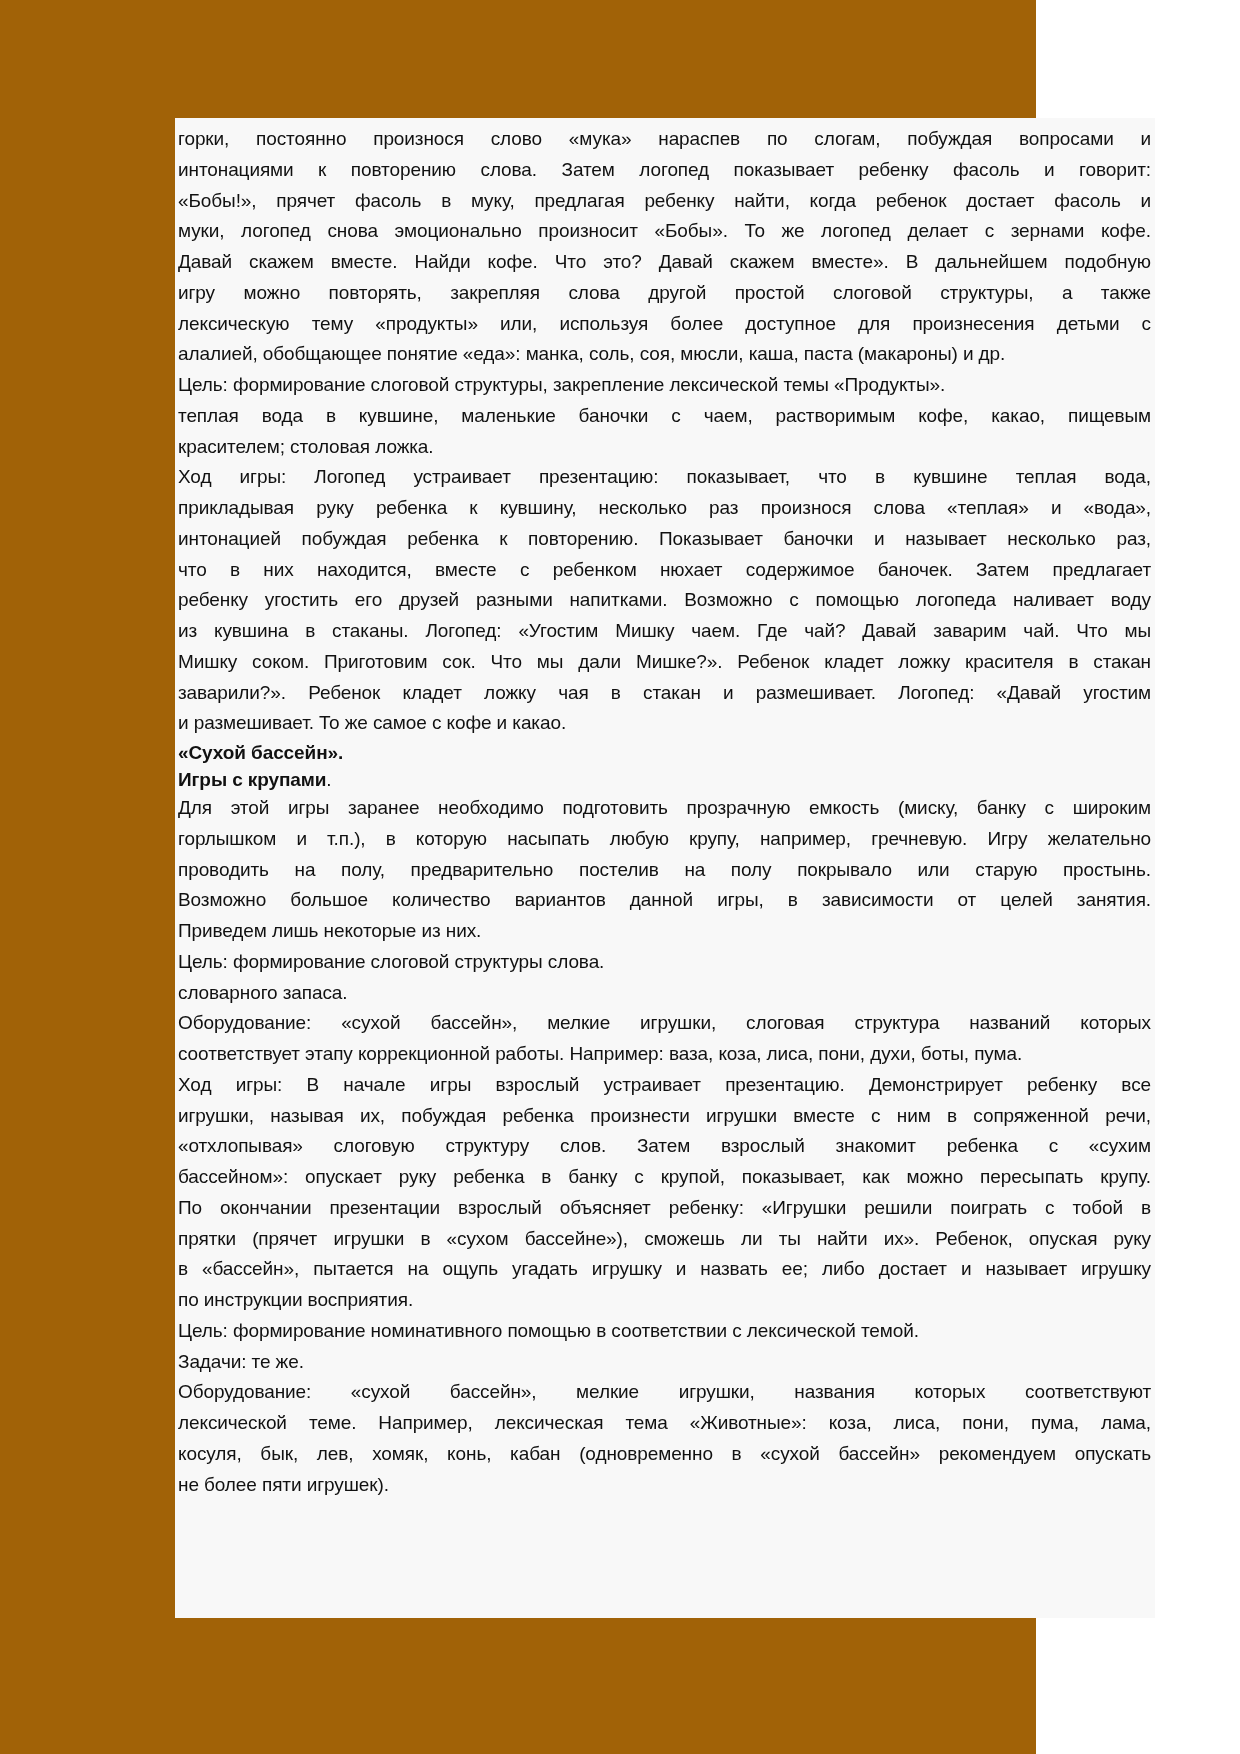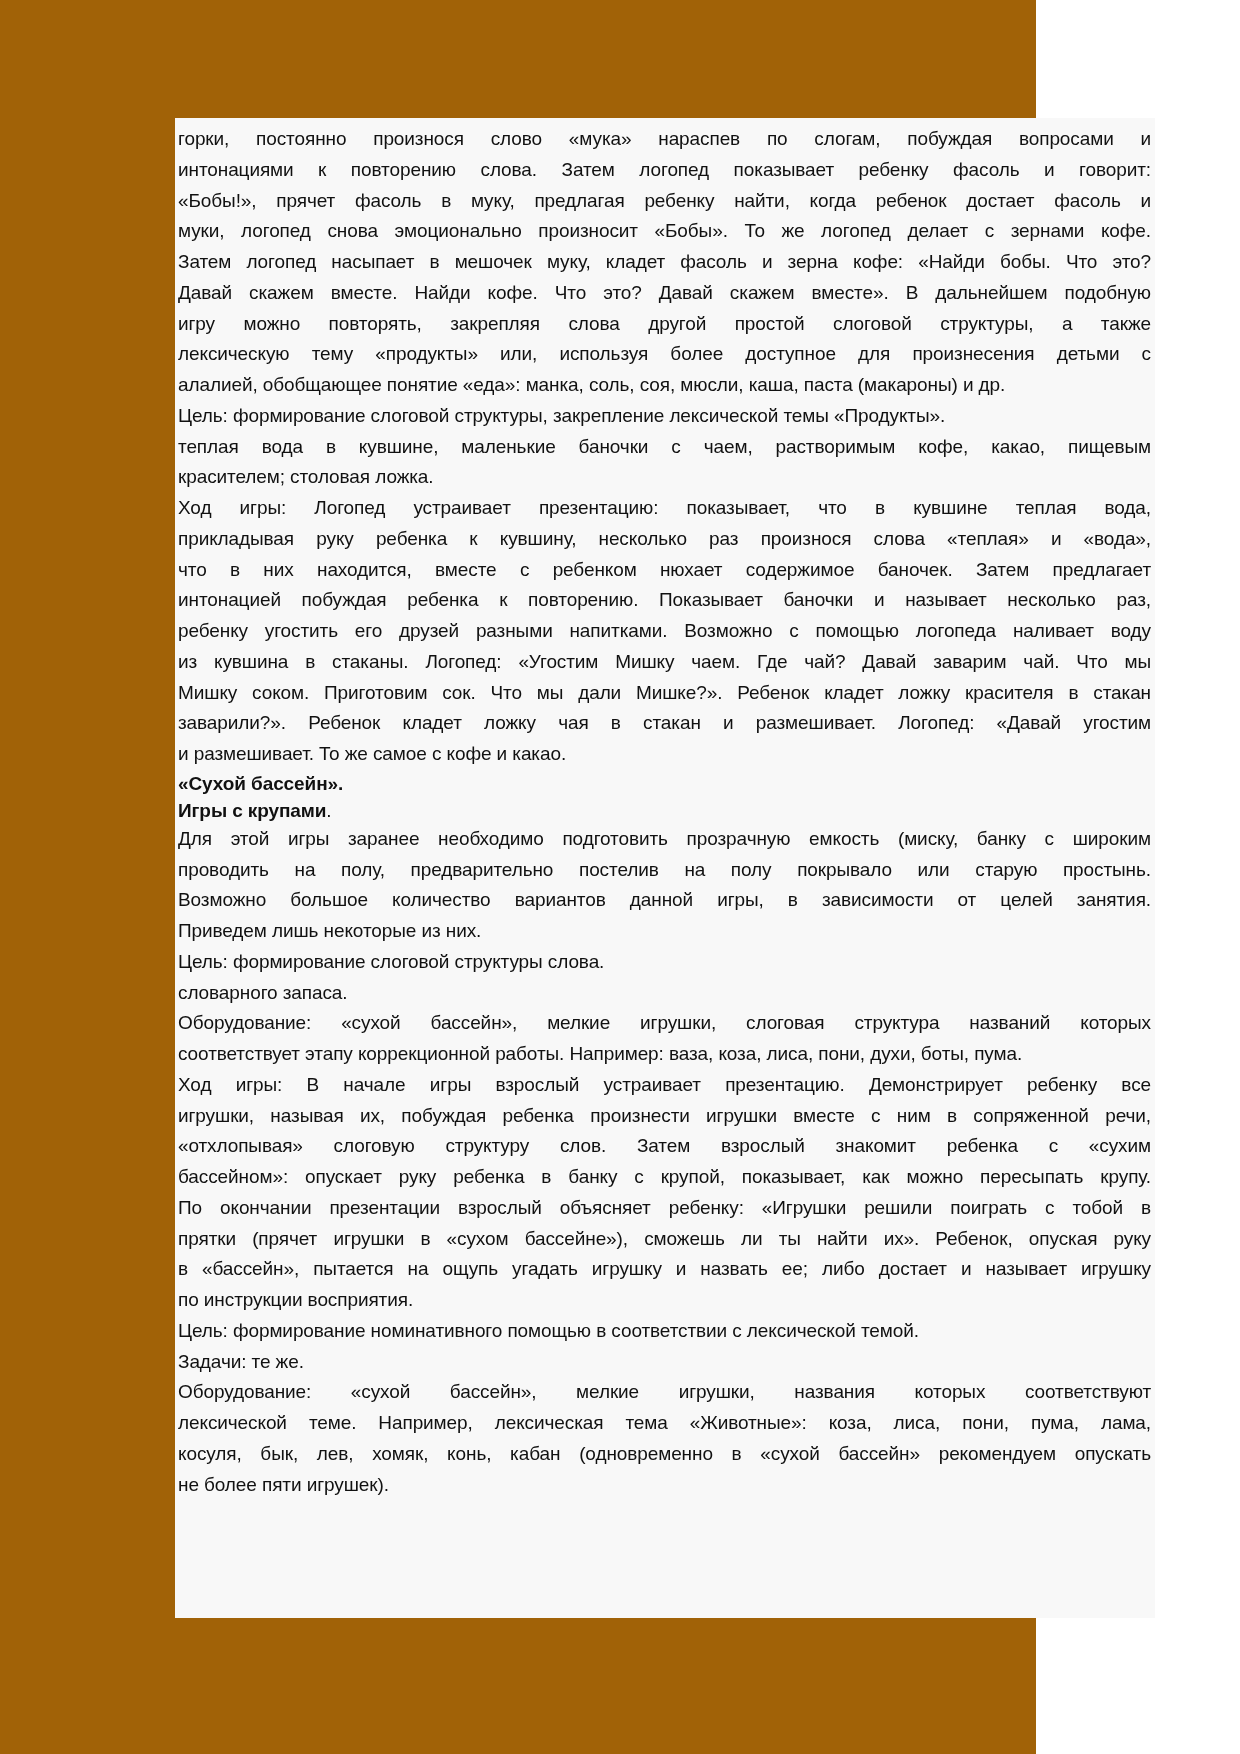--- a/index.html
+++ b/index.html
@@ -62,42 +62,42 @@
 <body>
 
 <div class="page">
   <div class="text-block">
     <div class="lines">
       <div id="section-1">
           <div class="line j">горки, постоянно произнося слово «мука» нараспев по слогам, побуждая вопросами и</div>
           <div class="line j">интонациями к повторению слова. Затем логопед показывает ребенку фасоль и говорит:</div>
           <div class="line j">«Бобы!», прячет фасоль в муку, предлагая ребенку найти, когда ребенок достает фасоль и</div>
           <div class="line j">муки, логопед снова эмоционально произносит «Бобы». То же логопед делает с зернами кофе.</div>
-          <div class="line j">Затем логопед насыпает в мешочек муку, кладет фасоль и зерна кофе: «Найди бобы. Что это?</div>
           <div class="line j">Давай скажем вместе. Найди кофе. Что это? Давай скажем вместе». В дальнейшем подобную</div>
           <div class="line j">игру можно повторять, закрепляя слова другой простой слоговой структуры, а также</div>
           <div class="line j">лексическую тему «продукты» или, используя более доступное для произнесения детьми с</div>
           <div class="line">алалией, обобщающее понятие «еда»: манка, соль, соя, мюсли, каша, паста (макароны) и др.</div>
           <div class="line">Цель: формирование слоговой структуры, закрепление лексической темы «Продукты».</div>
           <div class="line j">теплая вода в кувшине, маленькие баночки с чаем, растворимым кофе, какао, пищевым</div>
           <div class="line">красителем; столовая ложка.</div>
           <div class="line j">Ход игры: Логопед устраивает презентацию: показывает, что в кувшине теплая вода,</div>
           <div class="line j">прикладывая руку ребенка к кувшину, несколько раз произнося слова «теплая» и «вода»,</div>
+          <div class="line j">интонацией побуждая ребенка к повторению. Показывает баночки и называет несколько раз,</div>
           <div class="line j">что в них находится, вместе с ребенком нюхает содержимое баночек. Затем предлагает</div>
-          <div class="line j">интонацией побуждая ребенка к повторению. Показывает баночки и называет несколько раз,</div>
           <div class="line j">ребенку угостить его друзей разными напитками. Возможно с помощью логопеда наливает воду</div>
           <div class="line j">из кувшина в стаканы. Логопед: «Угостим Мишку чаем. Где чай? Давай заварим чай. Что мы</div>
           <div class="line j">Мишку соком. Приготовим сок. Что мы дали Мишке?». Ребенок кладет ложку красителя в стакан</div>
           <div class="line j">заварили?». Ребенок кладет ложку чая в стакан и размешивает. Логопед: «Давай угостим</div>
           <div class="line">и размешивает.  То же самое с кофе и какао.</div>
         </div>
       <div class="line h"><span>«Сухой бассейн».</span><span class="plain"></span></div>
       <div class="line h"><span>Игры с крупами</span><span class="plain">.</span></div>
       <div id="section-2">
           <div class="line j">Для этой игры заранее необходимо подготовить прозрачную емкость (миску, банку с широким</div>
+          <div class="line j">горлышком и т.п.), в которую насыпать любую крупу, например, гречневую. Игру желательно</div>
           <div class="line j">проводить на полу, предварительно постелив на полу покрывало или старую простынь.</div>
           <div class="line j">Возможно большое количество вариантов данной игры, в зависимости от целей занятия.</div>
           <div class="line">Приведем лишь некоторые из них.</div>
           <div class="line">Цель: формирование слоговой структуры слова.</div>
           <div class="line">словарного запаса.</div>
           <div class="line j">Оборудование: «сухой бассейн», мелкие игрушки, слоговая структура названий которых</div>
           <div class="line">соответствует этапу коррекционной работы. Например: ваза, коза, лиса, пони, духи, боты, пума.</div>
           <div class="line j">Ход игры: В начале игры взрослый устраивает презентацию. Демонстрирует ребенку все</div>
           <div class="line j">игрушки, называя их, побуждая ребенка произнести игрушки вместе с ним в сопряженной речи,</div>
           <div class="line j">«отхлопывая» слоговую структуру слов. Затем взрослый знакомит ребенка с «сухим</div>

